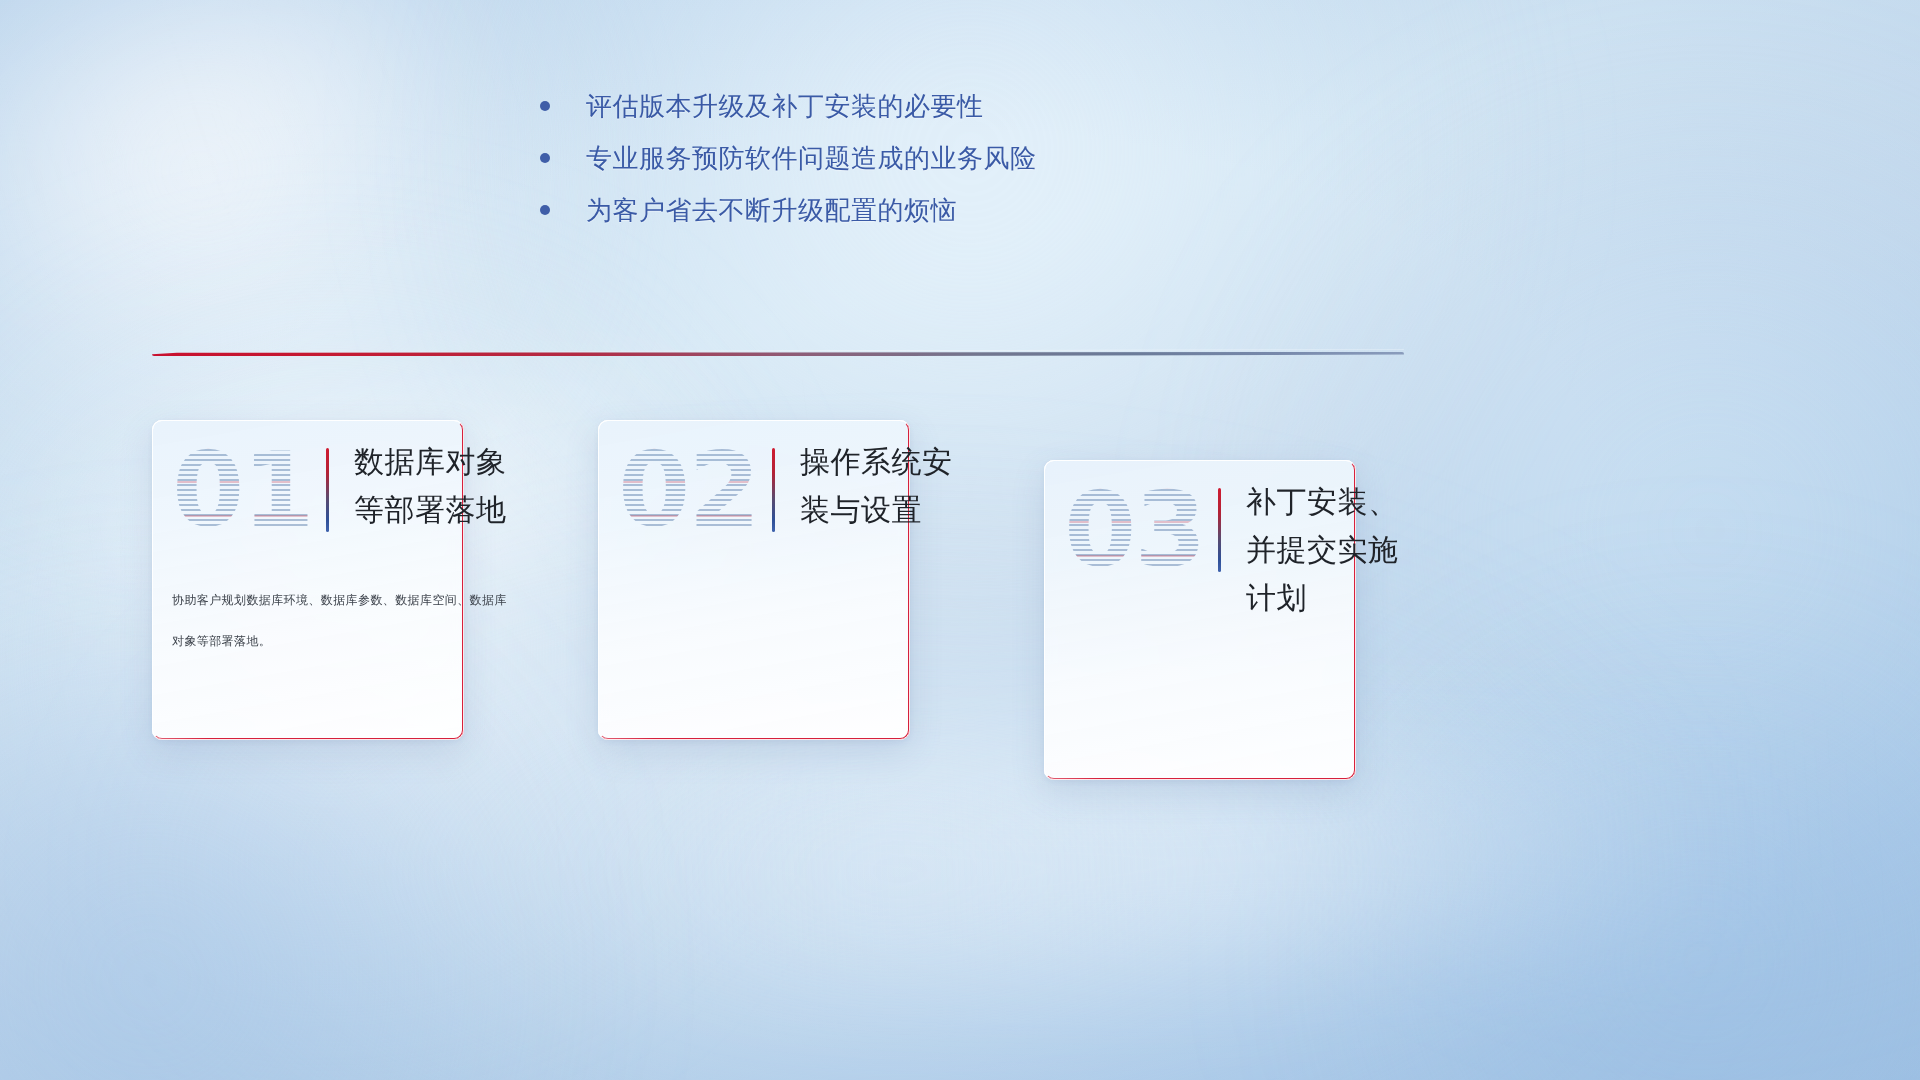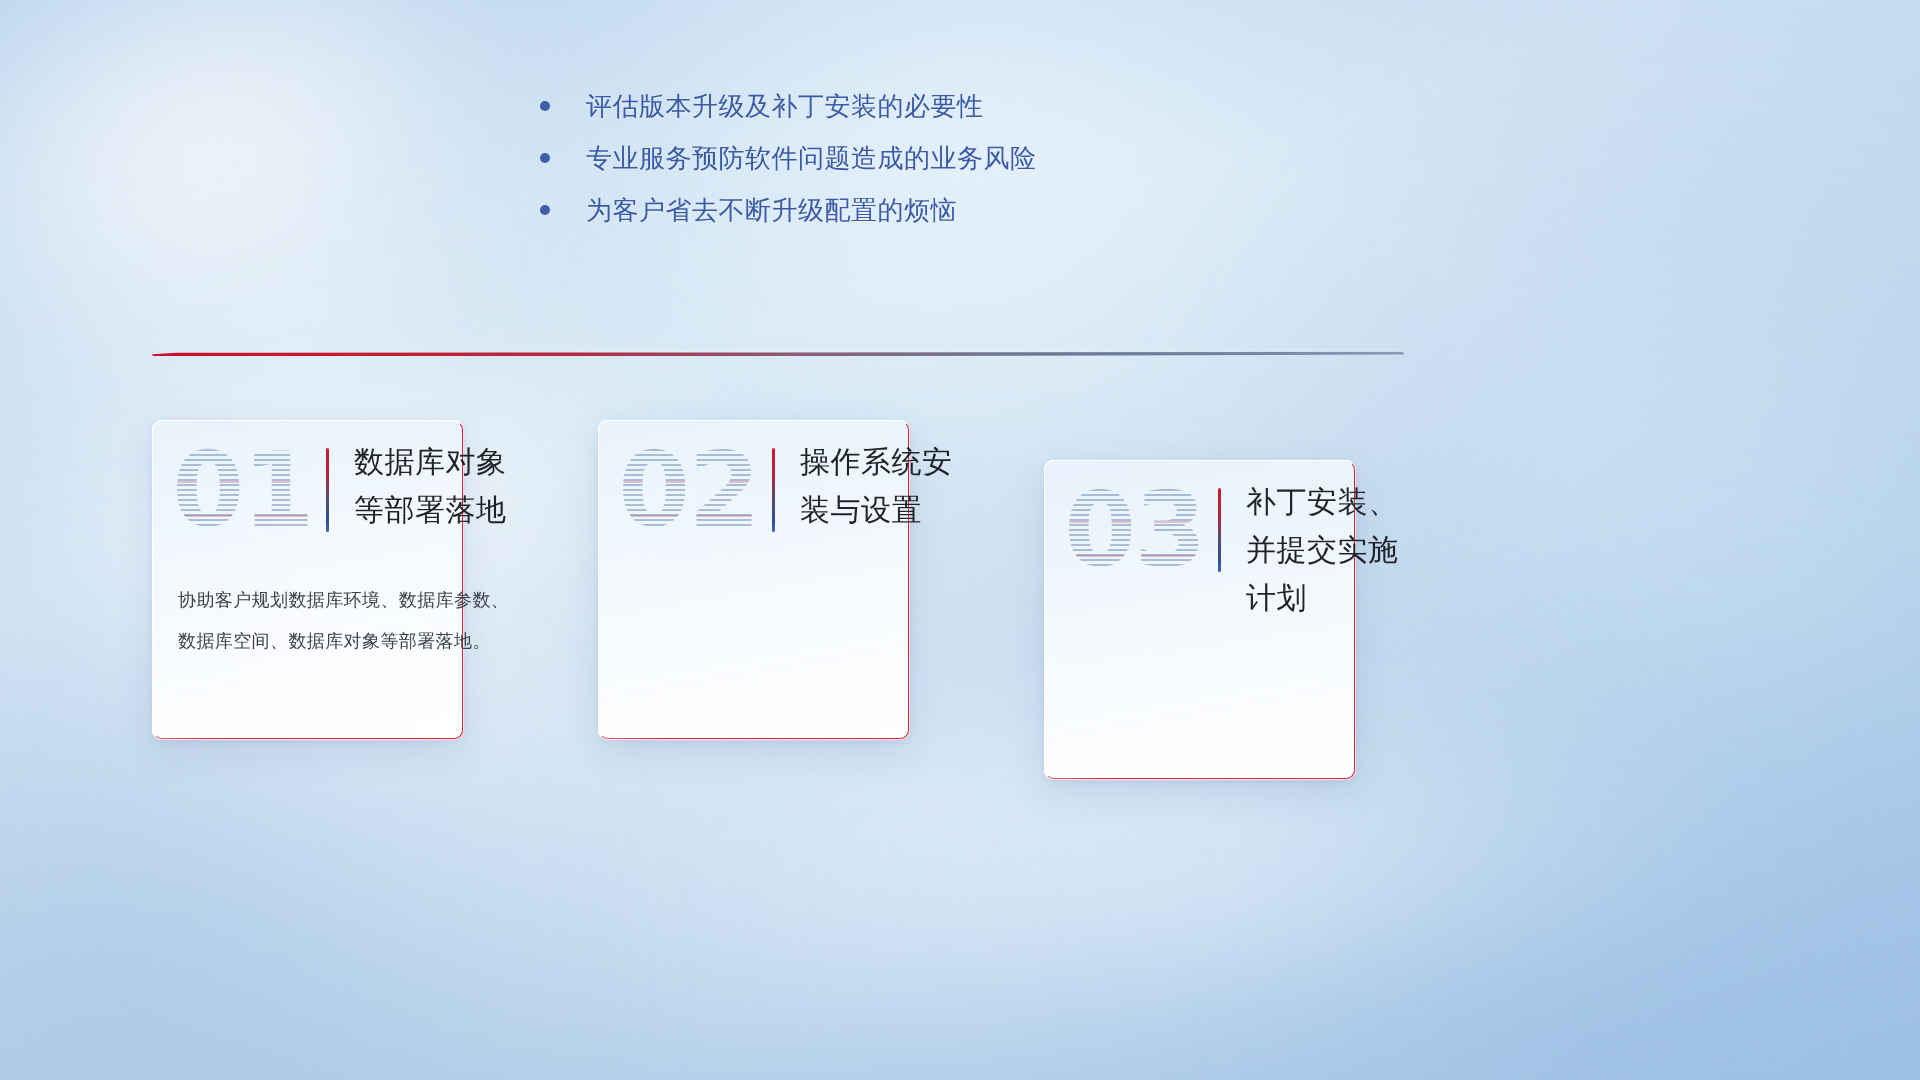--- a/index.html
+++ b/index.html
@@ -152,22 +152,22 @@
     position:absolute; left:174px; top:28px; width:3px; height:84px;
     background:linear-gradient(180deg,#cf1b31 0%,#b32236 30%,#5a4a6e 60%,#2f4f96 85%,#3f63ae 100%);
     border-radius:2px;
   }
   .card-title{
     position:absolute; left:202px; top:18px; width:178px;
     font-size:30px; line-height:48px; color:#1f2329;
     font-weight:500; letter-spacing:.5px;
   }
   .card-body{
-    position:absolute; left:26px; top:160px; width:340px;
-    font-size:18px; line-height:41px; color:#3c424b;
+    position:absolute; left:20px; top:160px; width:340px;
+    font-size:12px; line-height:41px; color:#3c424b;
     letter-spacing:.4px;
   }
 </style>
 </head>
 <body>
 
 <div id="bg">
   <div class="bg-base"></div>
   <div class="glow g1"></div>
   <div class="glow g2"></div>

